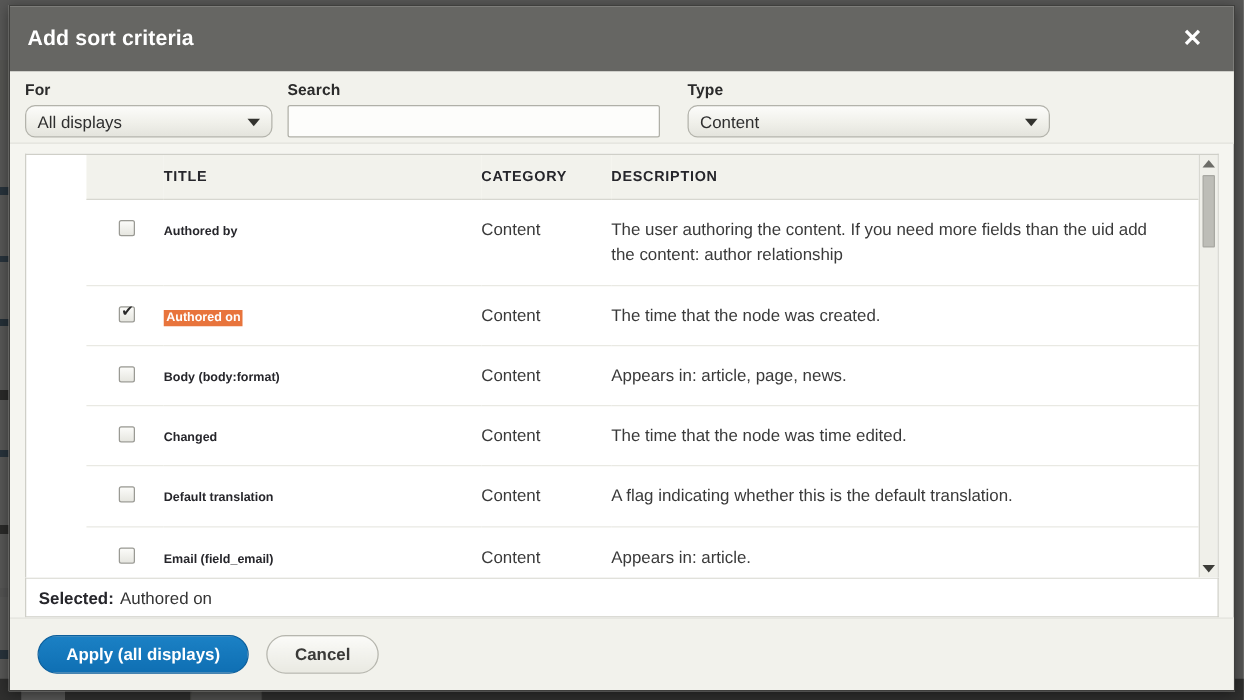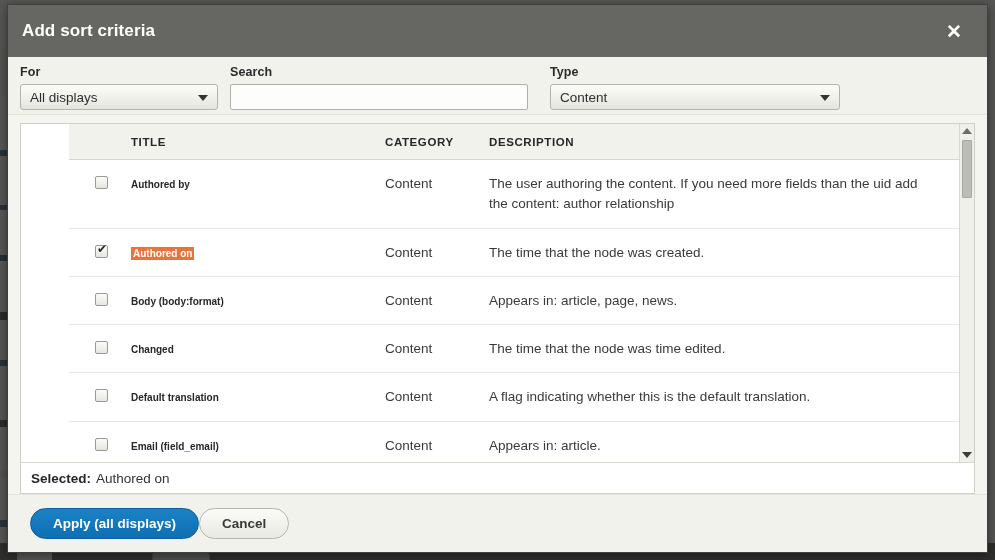--- a/index.html
+++ b/index.html
@@ -106,21 +106,21 @@
   .fgroup.type   { margin-left: 22px; width: 290px; }
   .flabel {
     font-size: 12.5px; font-weight: bold; color: #2b2b2b;
     margin-bottom: 5px; letter-spacing: .1px;
   }
   .sel {
     position: relative;
     height: 26px;
     background: linear-gradient(to bottom,#fcfcfa 0%,#f0f0ea 55%,#e4e4dd 100%);
     border: 1px solid #b3b3ab;
-    border-radius: 3px;
+    border-radius: 8px;
     display: flex; align-items: center;
     padding: 0 24px 0 9px;
     font-size: 13.5px; color: #2e2e2e;
     cursor: pointer;
     white-space: nowrap; overflow: hidden;
   }
   .sel .caret {
     position: absolute; right: 9px; top: 50%;
     margin-top: -2px;
     width: 0; height: 0;
@@ -250,20 +250,21 @@
   }
   .selected-bar b { font-weight: bold; color: #26262b; margin-right: 5px; }
 
   
   .actions {
     flex: 0 0 58px;
     background: #f2f2ec;
     border-top: 1px solid #e4e4dd;
     display: flex; align-items: center;
     padding-left: 22px;
+    gap: 14px;
   }
   .btn {
     font-family: "Liberation Sans", sans-serif;
     font-size: 13.5px; font-weight: bold;
     border-radius: 20px;
     cursor: pointer;
     padding: 0 22px;
     height: 31px;
     display: inline-flex; align-items: center; justify-content: center;
   }

